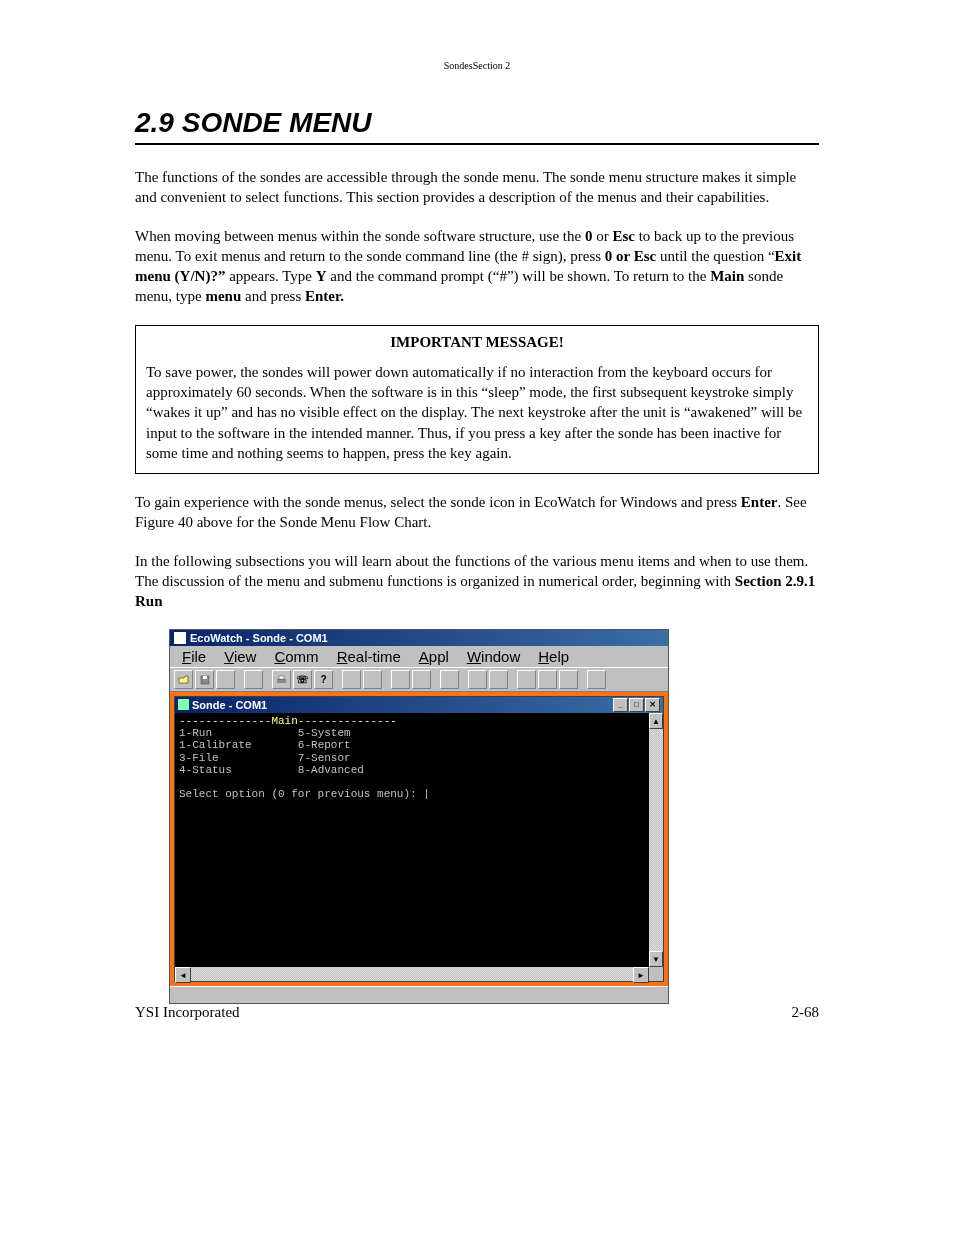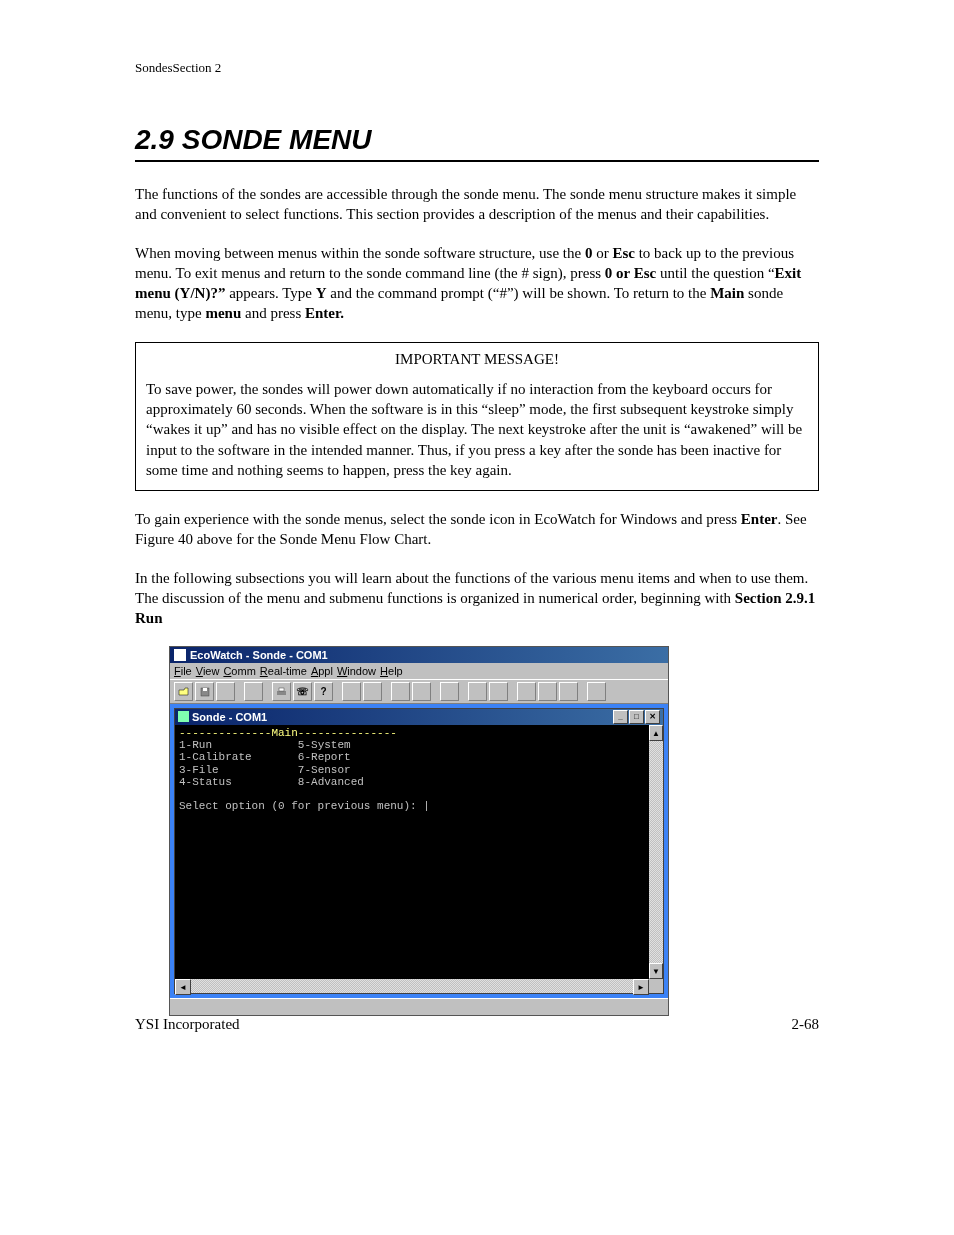--- a/index.html
+++ b/index.html
@@ -7,74 +7,74 @@
     padding: 60px 135px 40px 135px;
     font-family: "Times New Roman", Times, serif;
     font-size: 15px;
     color: #000;
     background: #fff;
     width: 954px;
     box-sizing: border-box;
   }
   .header-row {
     display: flex;
-    justify-content: flex-start;
-    font-size: 13px;
-    margin-bottom: 48px;
+    justify-content: center;
+    font-size: 10px;
+    margin-bottom: 36px;
   }
   h1.section-heading {
     font-family: Verdana, Arial, sans-serif;
     font-size: 28px;
     font-weight: bold;
     margin: 0 0 4px 0;
     font-style: italic;
   }
   hr.section-rule {
     border: none;
     border-top: 2px solid #000;
     margin: 0 0 22px 0;
   }
   p { margin: 0 0 18px 0; line-height: 1.35; }
   .important-box {
     border: 1px solid #000;
     padding: 6px 10px 10px 10px;
     margin: 0 0 18px 0;
     line-height: 1.35;
   }
-  .important-box .center-title { text-align: center; font-weight: normal; }
+  .important-box .center-title { text-align: center; font-weight: bold; }
   .important-box p { margin: 0; }
 
   
   .ecowatch-window {
     width: 498px;
     margin: 10px auto 0 34px;
     border: 1px solid #555;
-    background: #3b82f6;
+    background: #f97316;
     font-family: Tahoma, "MS Sans Serif", sans-serif;
     font-size: 11px;
   }
   .titlebar {
     background: linear-gradient(to right, #0a246a, #3b6ea5);
     color: #fff;
     padding: 2px 4px;
     font-weight: bold;
     display: flex;
     align-items: center;
   }
   .titlebar .app-icon {
     width: 12px; height: 12px;
     background: #fff;
     margin-right: 4px;
   }
   .menubar {
     background: #c0c0c0;
-    padding: 2px 4px;
-    display: flex;
-    gap: 4px;
-    font-size: 11px;
+    padding: 2px 12px;
+    display: flex;
+    gap: 18px;
+    font-size: 15px;
     color: #000;
   }
   .menubar span u { text-decoration: underline; }
   .toolbar {
     background: #c0c0c0;
     padding: 2px 4px;
     display: flex;
     gap: 2px;
     border-top: 1px solid #fff;
     border-bottom: 1px solid #808080;

